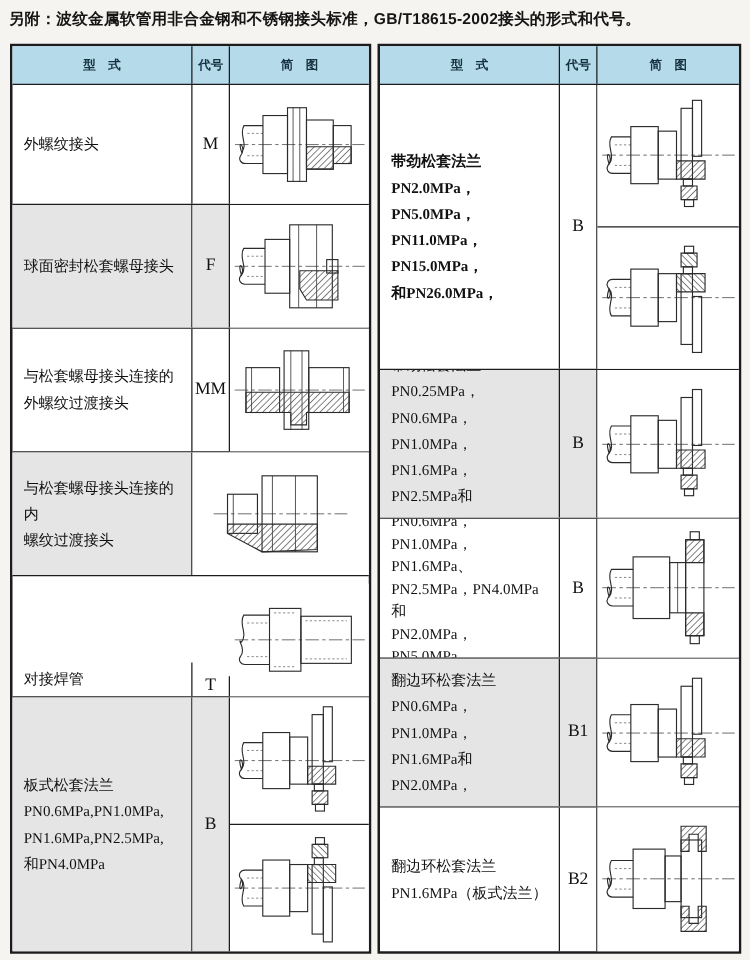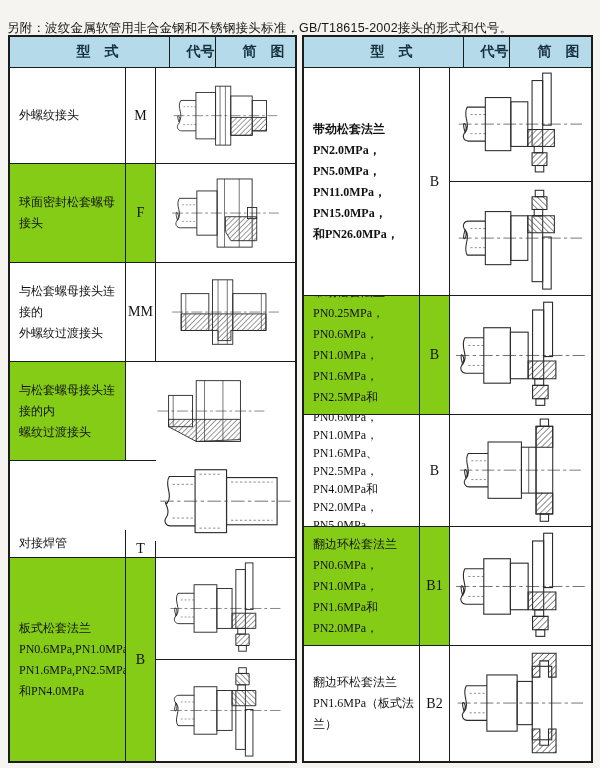--- a/index.html
+++ b/index.html
@@ -2,54 +2,54 @@
 <html><head>
 <meta charset="utf-8">
 <style>
   html,body{margin:0;padding:0}
   body{
     width:600px;height:768px;position:relative;overflow:hidden;
     background:#f6f4f0;
     font-family:"Liberation Sans","DejaVu Sans",sans-serif;
   }
   .title{
-    position:absolute;top:20px;left:7px;width:586px;
-    font-size:12.5px;font-weight:normal;color:#151515;letter-spacing:.2px;
+    position:absolute;top:7px;left:7px;width:586px;
+    font-size:12.5px;font-weight:bold;color:#151515;letter-spacing:.2px;
     white-space:nowrap;
   }
   .tables{position:absolute;top:35px;left:8px;display:flex;gap:5px}
   .ftable{
     width:289px;height:728px;border:2px solid #1c1c1c;background:#ffffff;
     display:flex;flex-direction:column;box-sizing:border-box;
   }
   .ftable.right{width:291px}
   .thead{
     display:flex;flex:0 0 31px;height:31px;background:#b5dbeb;
     border-bottom:1px solid #1c1c1c;box-sizing:border-box;
   }
   .hc{
     display:flex;align-items:center;justify-content:center;
-    font-size:14px;color:#16313e;box-sizing:border-box;
-    font-family:"Liberation Serif","DejaVu Serif",serif;font-weight:bold;margin-left:16px;
+    font-size:10px;color:#16313e;box-sizing:border-box;
+    font-family:"Liberation Serif","DejaVu Serif",serif;font-weight:bold;
   }
   .hc.bdr{border-right:1px solid #1c1c1c}
   .row{display:flex;border-bottom:1px solid #1c1c1c;box-sizing:border-box;min-height:0}
   .row.last{border-bottom:none;flex:1}
   .cell{box-sizing:border-box;min-height:0}
   .c-type{
-    width:116px;border-right:1px solid #1c1c1c;
+    width:144px;border-right:1px solid #1c1c1c;
     display:flex;align-items:center;padding:3px 4px 3px 9px;overflow:hidden;
   }
   .c-code{
     width:30px;border-right:1px solid #1c1c1c;
     display:flex;align-items:center;justify-content:center;
     font-family:"Liberation Serif","DejaVu Serif",serif;font-size:14px;color:#111;
   }
   .c-diag{flex:1;display:flex;flex-direction:column;background:#fff}
-  .hl{background:#84cc16}
+  .hl{background:#e5e5e5}
   .type-text{
     font-family:"Liberation Serif","DejaVu Serif",serif;
     font-size:12px;color:#111;white-space:pre-line;
   }
   .diag-sub{flex:1;display:flex;align-items:center;justify-content:center;min-height:0}
   .diag-sub + .diag-sub{border-top:1px solid #1c1c1c}
   svg.fitting{width:97%;height:94%}
 </style>
 </head>
 <body>

